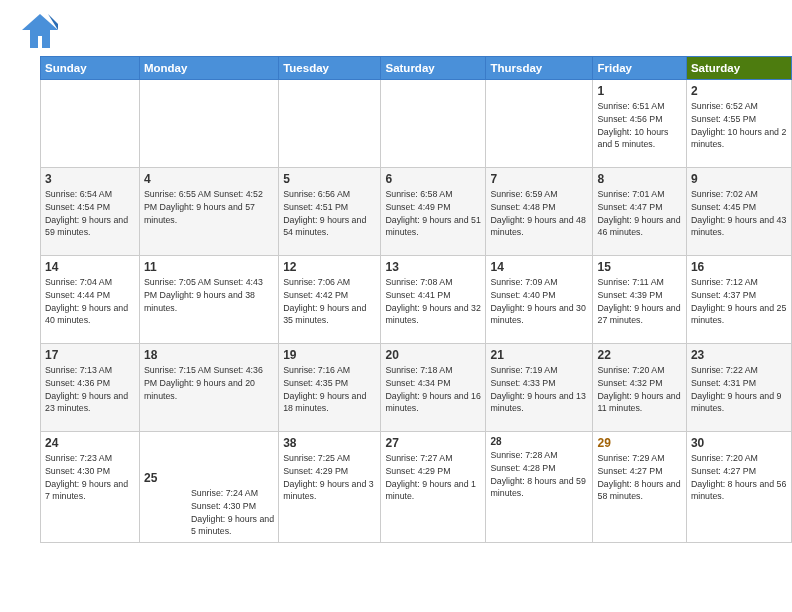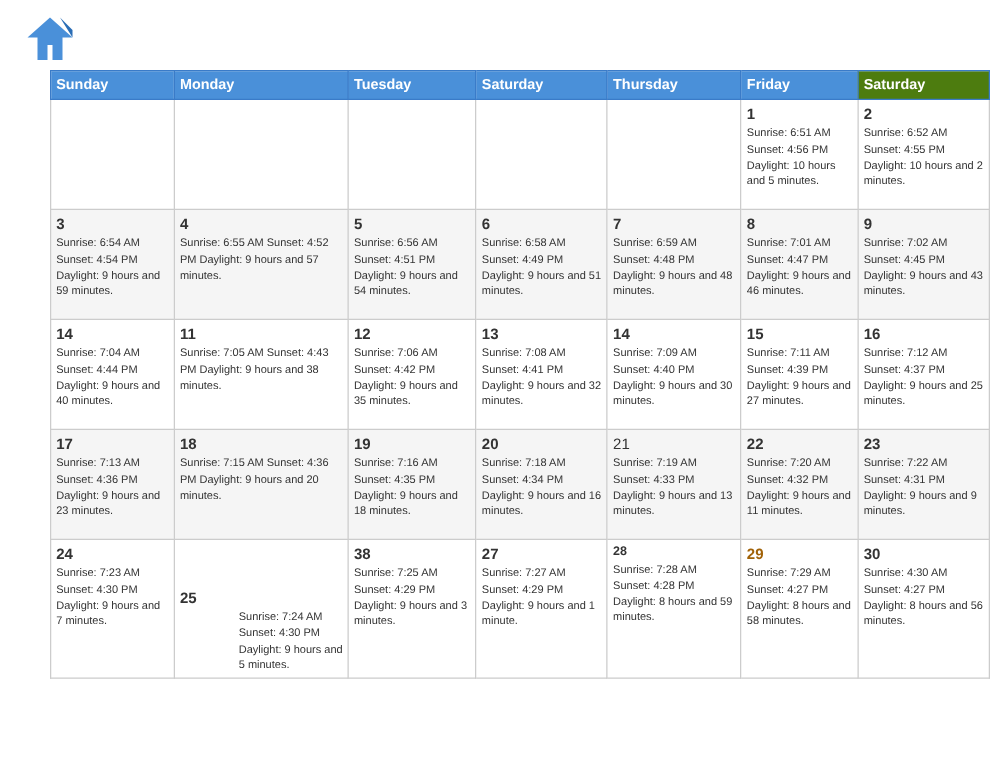--- a/index.html
+++ b/index.html
@@ -185,21 +185,21 @@
 and 18 minutes.</div>
           </td>
           <td style="vertical-align: top; padding: 4px; border: 1px solid rgb(204, 204, 204); font-size: 9px; color: rgb(51, 51, 51); height: 88px; background: rgb(245, 245, 245);">
             <div style="font-size: 12px; font-weight: bold; color: rgb(51, 51, 51); margin-bottom: 2px;">20</div>
             <div style="font-size: 8.8px; color: rgb(51, 51, 51); line-height: 1.45;">Sunrise: 7:18 AM
 Sunset: 4:34 PM
 Daylight: 9 hours
 and 16 minutes.</div>
           </td>
           <td style="vertical-align: top; padding: 4px; border: 1px solid rgb(204, 204, 204); font-size: 9px; color: rgb(51, 51, 51); height: 88px; background: rgb(245, 245, 245);">
-            <div style="font-size: 12px; font-weight: normal; color: rgb(51, 51, 51); margin-bottom: 2px;">21</div>
+            <div style="font-size: 12px; font-weight: bold; color: rgb(51, 51, 51); margin-bottom: 2px;">21</div>
             <div style="font-size: 8.8px; color: rgb(51, 51, 51); line-height: 1.45;">Sunrise: 7:19 AM
 Sunset: 4:33 PM
 Daylight: 9 hours
 and 13 minutes.</div>
           </td>
           <td style="vertical-align: top; padding: 4px; border: 1px solid rgb(204, 204, 204); font-size: 9px; color: rgb(51, 51, 51); height: 88px; background: rgb(245, 245, 245);">
             <div style="font-size: 12px; font-weight: bold; color: rgb(51, 51, 51); margin-bottom: 2px;">22</div>
             <div style="font-size: 8.8px; color: rgb(51, 51, 51); line-height: 1.45;">Sunrise: 7:20 AM
 Sunset: 4:32 PM
 Daylight: 9 hours
@@ -251,21 +251,21 @@
           </td>
           <td style="vertical-align: top; padding: 4px; border: 1px solid rgb(204, 204, 204); font-size: 9px; color: rgb(51, 51, 51); height: 88px; background: rgb(255, 255, 255);">
             <div style="font-size: 12px; font-weight: bold; color: #a16207; margin-bottom: 2px;">29</div>
             <div style="font-size: 8.8px; color: rgb(51, 51, 51); line-height: 1.45;">Sunrise: 7:29 AM
 Sunset: 4:27 PM
 Daylight: 8 hours
 and 58 minutes.</div>
           </td>
           <td style="vertical-align: top; padding: 4px; border: 1px solid rgb(204, 204, 204); font-size: 9px; color: rgb(51, 51, 51); height: 88px; background: rgb(255, 255, 255);">
             <div style="font-size: 12px; font-weight: bold; color: rgb(51, 51, 51); margin-bottom: 2px;">30</div>
-            <div style="font-size: 8.8px; color: rgb(51, 51, 51); line-height: 1.45;">Sunrise: 4:30 AM
+            <div style="font-size: 8.8px; color: rgb(51, 51, 51); line-height: 1.45;">Sunrise: 7:20 AM
 Sunset: 4:27 PM
 Daylight: 8 hours
 and 56 minutes.</div>
           </td>
         </tr>
       </tbody>
   </table>
 </div>
 
 </body></html>

